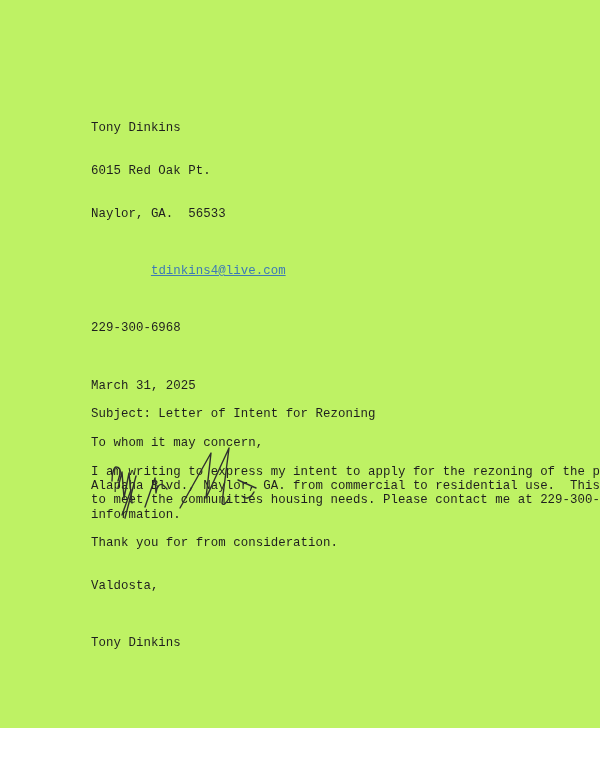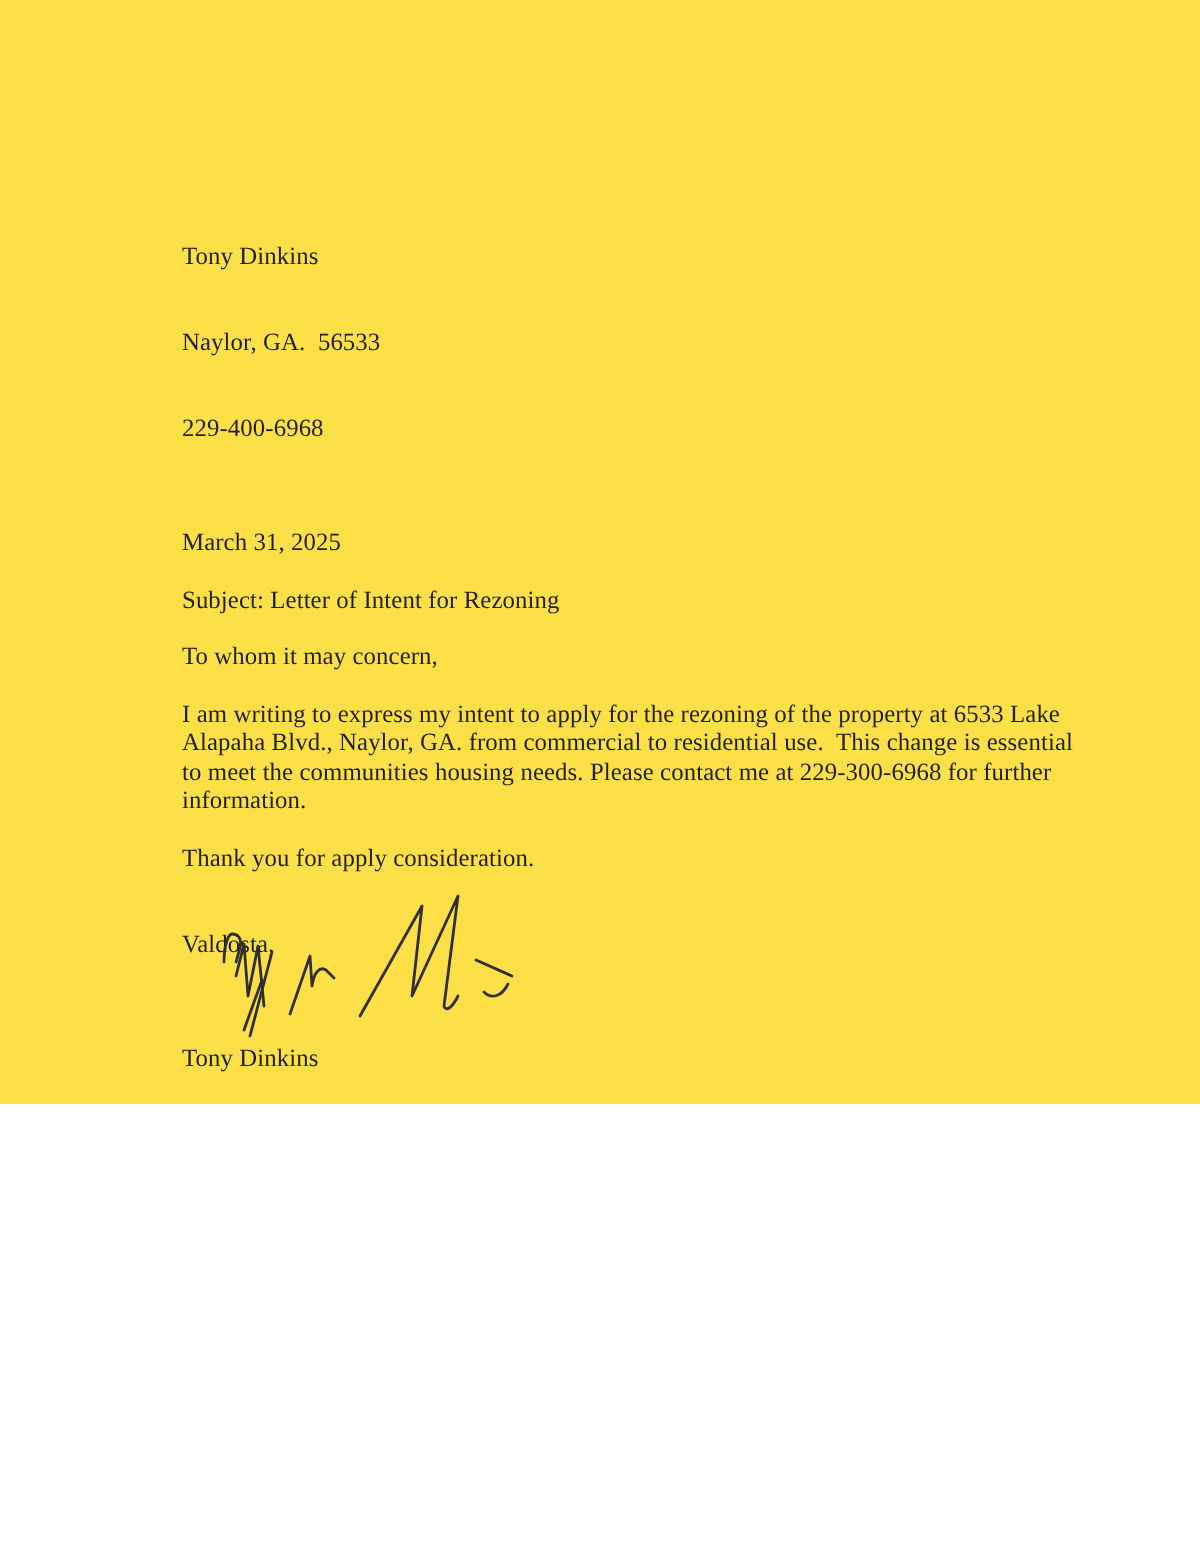--- a/index.html
+++ b/index.html
@@ -3,24 +3,24 @@
 <meta charset="utf-8">
 <style>
   html, body {
     margin: 0;
     padding: 0;
     background: #ffffff;
   }
   .page {
     position: relative;
     width: 600px;
-    height: 552px;
-    background: #fde047;
+    height: 728px;
+    background: #bef264;
     overflow: hidden;
-    font-family: Liberation Serif, serif;
+    font-family: Liberation Mono, monospace;
   }
   .content {
     position: absolute;
     left: 91px;
     top: 92px;
     width: 460px;
     font-size: 12.4px;
     line-height: 14.33px;
     color: #1f1f1f;
     letter-spacing: 0.05px;
@@ -54,37 +54,41 @@
 </style>
 </head>
 <body>
 
 <div class="page">
 
   <div class="content">
 
     <div class="block">
       <div class="line">Tony Dinkins</div>
+      <div class="line">6015 Red Oak Pt.</div>
       <div class="line">Naylor, GA.  56533</div>
-      <div class="line">229-400-6968</div>
+      <div class="line">
+        <span class="email-link">tdinkins4@live.com</span>
+      </div>
+      <div class="line">229-300-6968</div>
     </div>
 
     <div class="block mt-1">March 31, 2025</div>
 
 
     <div class="block mt-1">Subject: Letter of Intent for Rezoning</div>
 
     <div class="block mt-1">To whom it may concern,</div>
 
     <div class="block mt-1">I am writing to express my intent to apply for the rezoning of the property at 6533 Lake
 Alapaha Blvd., Naylor, GA. from commercial to residential use.  This change is essential
 to meet the communities housing needs. Please contact me at 229-300-6968 for further
 information.</div>
 
-    <div class="block mt-1">Thank you for apply consideration.</div>
+    <div class="block mt-1">Thank you for from consideration.</div>
 
     <div class="block mt-2">Valdosta,</div>
 
     <div class="block mt-3">Tony Dinkins</div>
 
   </div>
 
   <svg class="signature" viewBox="0 0 162 84" xmlns="http://www.w3.org/2000/svg" aria-hidden="true">
 
     <path d="M 9,45 C 9,37 11,31 13,31 C 16,31 18,33 17,38 L 15,45"></path>

